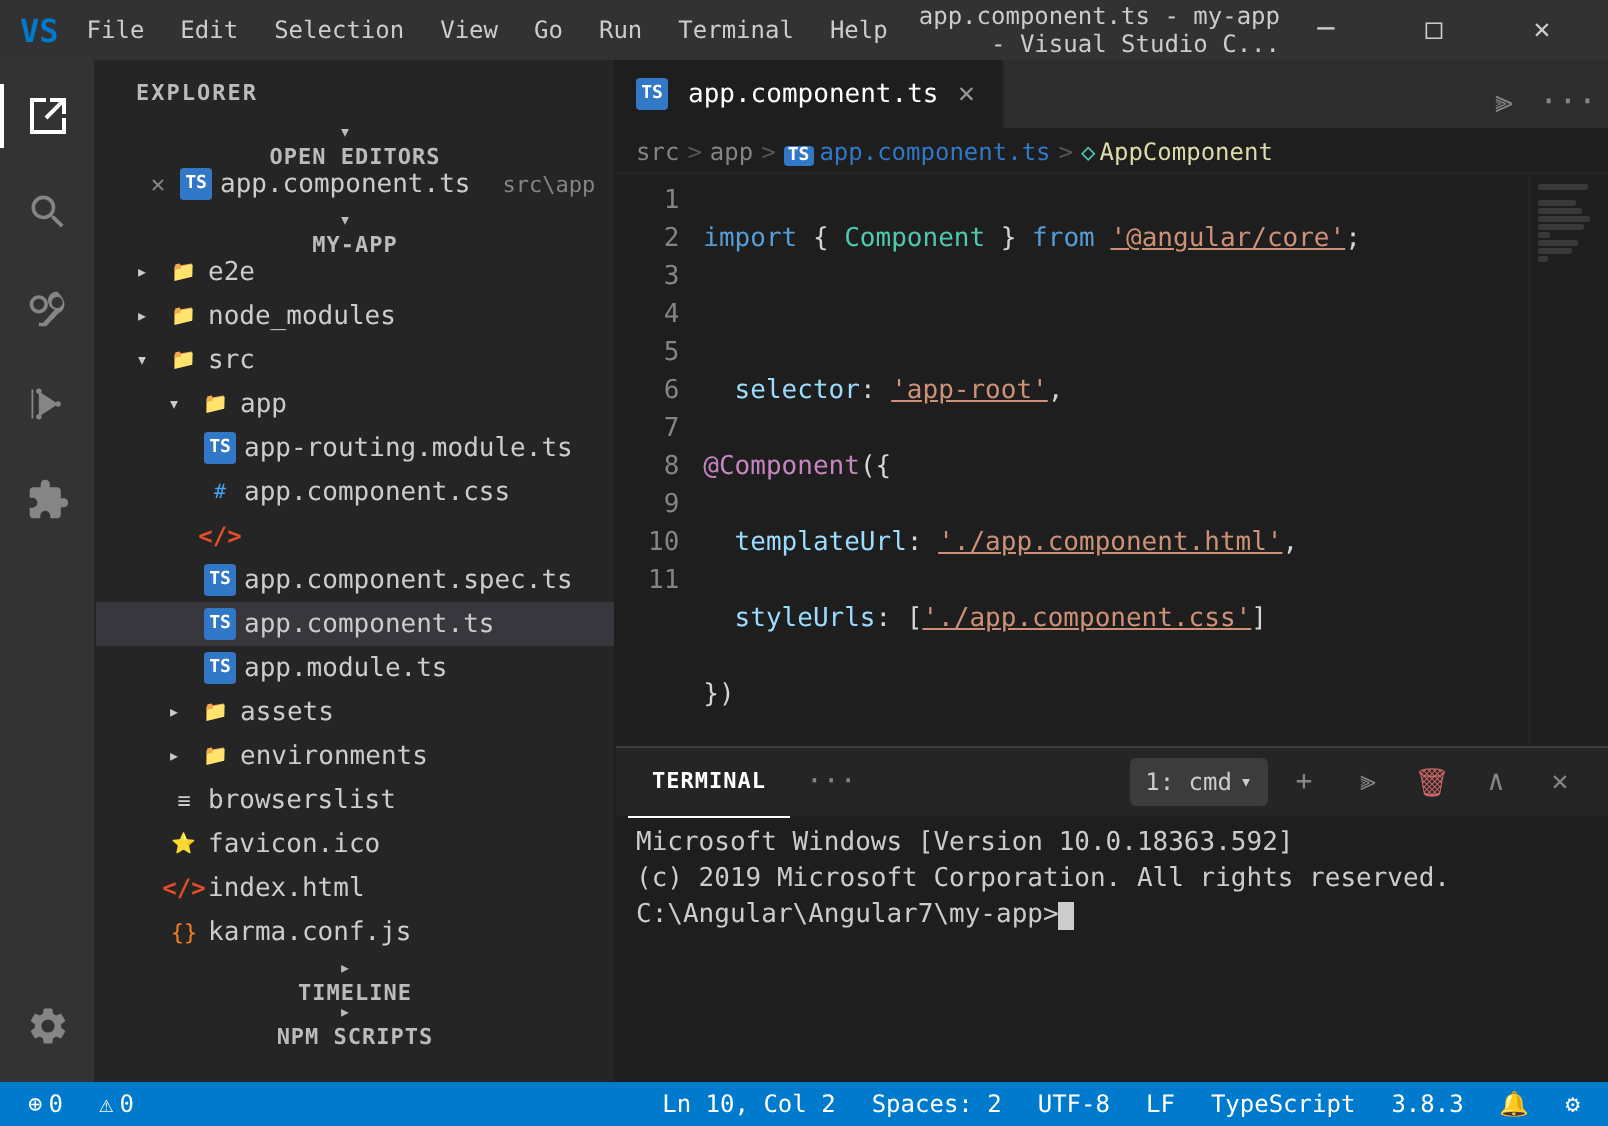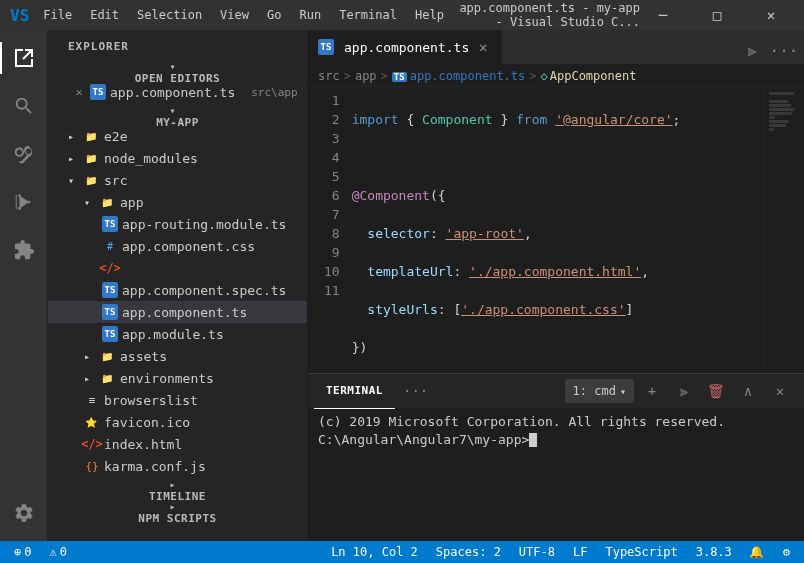--- a/index.html
+++ b/index.html
@@ -674,22 +674,22 @@
           <div>6</div>
           <div>7</div>
           <div>8</div>
           <div>9</div>
           <div>10</div>
           <div>11</div>
         </div>
         <div class="code-content">
 <div class="code-line"><span class="kw">import</span><span class="punct"> { </span><span class="cls">Component</span><span class="punct"> } </span><span class="kw">from</span><span class="punct"> </span><span class="str">'@angular/core'</span><span class="punct">;</span></div>
 <div class="code-line"></div>
+<div class="code-line"><span class="prop">  selector</span><span class="punct">: </span><span class="str">'app-root'</span><span class="punct">,</span></div>
 <div class="code-line"><span class="decorator">@Component</span><span class="punct">({</span></div>
-<div class="code-line"><span class="prop">  selector</span><span class="punct">: </span><span class="str">'app-root'</span><span class="punct">,</span></div>
 <div class="code-line"><span class="prop">  templateUrl</span><span class="punct">: </span><span class="str">'./app.component.html'</span><span class="punct">,</span></div>
 <div class="code-line"><span class="prop">  styleUrls</span><span class="punct">: [</span><span class="str">'./app.component.css'</span><span class="punct">]</span></div>
 <div class="code-line"><span class="punct">})</span></div>
 
 
 
 
         </div>
         <div id="minimap">
           <div class="minimap-content">
@@ -718,20 +718,21 @@
           </div>
           <div class="panel-actions">
             <span class="panel-action-btn">+</span>
             <span class="panel-action-btn">⫸</span>
             <span class="panel-action-btn" style="color:#cc6666;">🗑</span>
             <span class="panel-action-btn">∧</span>
             <span class="panel-action-btn">✕</span>
           </div>
         </div>
         <div id="terminal-content">
+          <div class="terminal-prompt">Microsoft Windows [Version 10.0.18363.592]</div>
           <div class="terminal-prompt">(c) 2019 Microsoft Corporation. All rights reserved.</div>
           <div class="terminal-prompt"></div>
           <div class="terminal-prompt">C:\Angular\Angular7\my-app&gt;<span class="terminal-cursor"></span></div>
         </div>
       </div>
     </div>
   </div>
 </div>
 
 <div id="status-bar">

